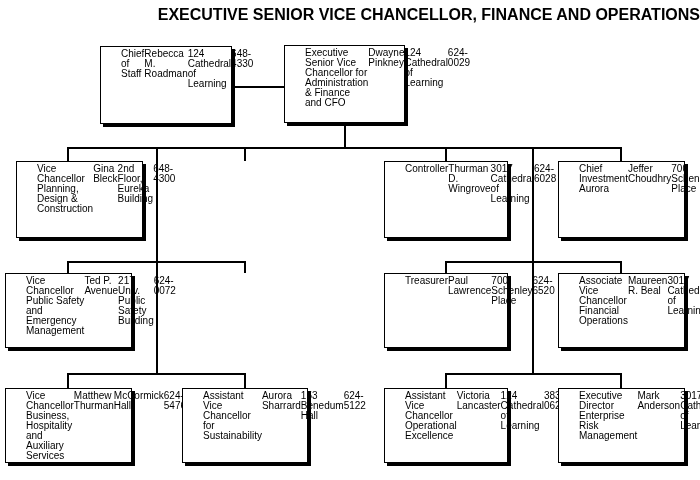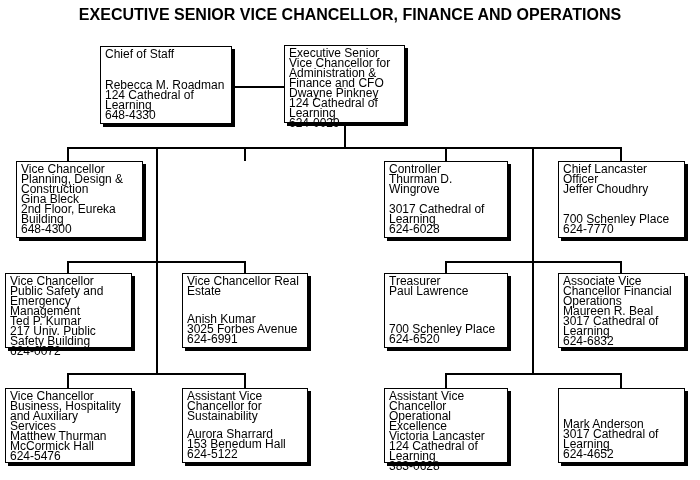--- a/index.html
+++ b/index.html
@@ -3,29 +3,29 @@
 <meta charset="utf-8">
 <style>
   html,body { margin:0; padding:0; background:#ffffff; }
   #canvas {
     position:relative; width:700px; height:480px; overflow:hidden;
     background:#ffffff; color:#000;
     font-family:"Liberation Sans", sans-serif;
   }
   .page-title {
     position:absolute; top:6px; left:0; width:700px;
-    text-align:center; font-weight:bold; font-size:16px; line-height:18px;
+    text-align:right; font-weight:bold; font-size:16px; line-height:18px;
     white-space:nowrap;
   }
   .box {
     position:absolute; box-sizing:border-box; background:#ffffff;
     border:1.5px solid #000; box-shadow:3px 3px 0 #000;
-    display:flex; flex-direction:column;
-    padding:2px 4px 3px 4px;
-    font-size:12px; line-height:10px;
+    display:flex; 
+    padding:2px 4px 3px 20px;
+    font-size:10px; line-height:10px;
   }
   .box .t { white-space:normal; }
   .box .sp { flex:1 1 auto; }
   .ln { position:absolute; background:#000; }
 </style>
 </head>
 <body>
 
 <div id="canvas">
 
@@ -84,45 +84,37 @@
   <div class="box" style="left:384px;top:161px;width:124px;height:77px">
     <div class="t">Controller</div>
     <div class="t">Thurman D. Wingrove</div>
     <div class="sp"></div>
     <div class="t"></div>
     <div class="t">3017 Cathedral of Learning</div>
     <div class="t">624-6028</div>
   </div>
 
   <div class="box" style="left:558px;top:161px;width:127px;height:77px">
-    <div class="t">Chief Lancaster Officer</div>
+    <div class="t">Chief Investment Aurora</div>
     <div class="t">Jeffer Choudhry</div>
     <div class="sp"></div>
     <div class="t"></div>
     <div class="t">700 Schenley Place</div>
     <div class="t">624-7770</div>
   </div>
 
   <div class="box" style="left:5px;top:273px;width:127px;height:75px">
     <div class="t">Vice Chancellor Public Safety and Emergency Management</div>
     <div class="t"></div>
     <div class="sp"></div>
-    <div class="t">Ted P. Kumar</div>
+    <div class="t">Ted P. Avenue</div>
     <div class="t">217 Univ. Public Safety Building</div>
     <div class="t">624-0072</div>
   </div>
 
-  <div class="box" style="left:182px;top:273px;width:126px;height:75px">
-    <div class="t">Vice Chancellor Real Estate</div>
-    <div class="t"></div>
-    <div class="sp"></div>
-    <div class="t">Anish Kumar</div>
-    <div class="t">3025 Forbes Avenue</div>
-    <div class="t">624-6991</div>
-  </div>
 
   <div class="box" style="left:384px;top:273px;width:124px;height:75px">
     <div class="t">Treasurer</div>
     <div class="t">Paul Lawrence</div>
     <div class="sp"></div>
     <div class="t"></div>
     <div class="t">700 Schenley Place</div>
     <div class="t">624-6520</div>
   </div>
 
@@ -156,20 +148,21 @@
   <div class="box" style="left:384px;top:388px;width:124px;height:75px">
     <div class="t">Assistant Vice Chancellor Operational Excellence</div>
     <div class="t"></div>
     <div class="sp"></div>
     <div class="t">Victoria Lancaster</div>
     <div class="t">124 Cathedral of Learning</div>
     <div class="t">383-0628</div>
   </div>
 
   <div class="box" style="left:558px;top:388px;width:127px;height:75px">
+    <div class="t">Executive Director Enterprise Risk Management</div>
     <div class="t"></div>
     <div class="sp"></div>
     <div class="t">Mark Anderson</div>
     <div class="t">3017 Cathedral of Learning</div>
     <div class="t">624-4652</div>
   </div>
 
 </div>
 
 </body></html>

